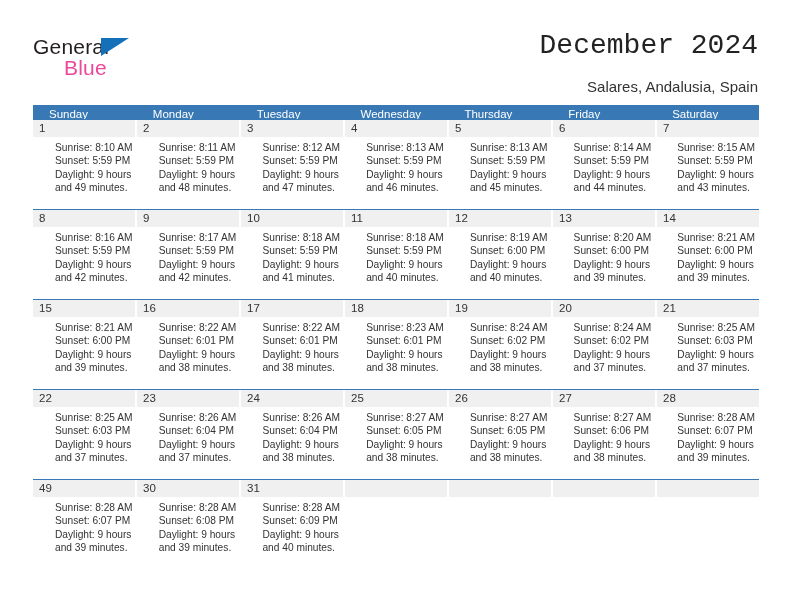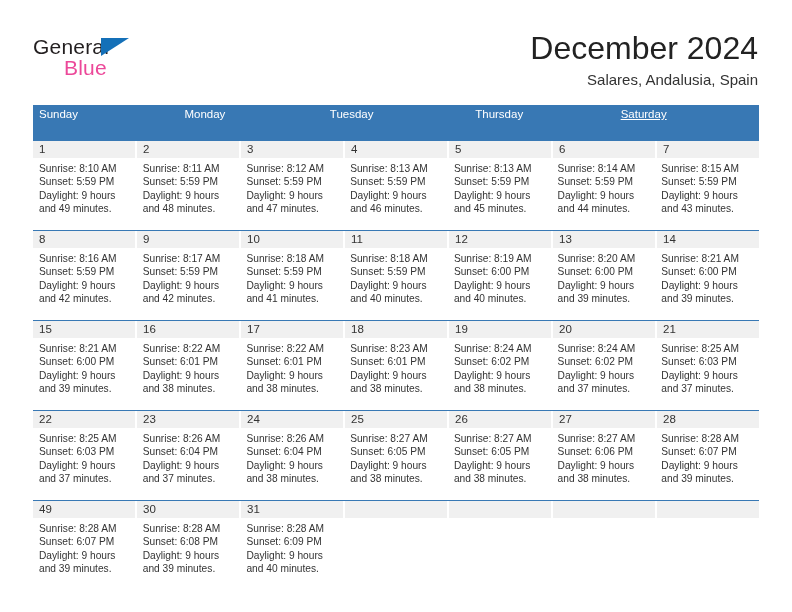--- a/index.html
+++ b/index.html
@@ -65,28 +65,29 @@
     line-height: 1;
   }
 
   .title-block {
     position: absolute;
     right: 34px;
     top: 30px;
     text-align: right;
   }
   .cal-title {
-    font-size: 32px;
+    font-size: 28px;
     font-weight: normal;
     color: #222222;
     line-height: 1.15;
     white-space: nowrap;
+    font-family: Liberation Mono, monospace;
   }
   .cal-subtitle {
-    margin-top: 4px;
+    margin-top: 16px;
     font-size: 15px;
     font-weight: normal;
     color: #333333;
     line-height: 1.2;
     white-space: nowrap;
   }
 
   
   .calendar {
     position: absolute;
@@ -97,22 +98,22 @@
   .weekday-row {
     display: flex;
     width: 100%;
   }
   .weekday {
     flex: 1 1 0;
     background: #3878b4;
     color: #ffffff;
     font-size: 11.5px;
     line-height: 19px;
-    height: 35px;
-    padding-left: 6px;
+    height: 14px;
+    padding-left: 16px;
     box-sizing: border-box;
     border-right: 1px solid #3878b4;
     overflow: hidden;
     white-space: nowrap;
   }
   .weekday:last-child { border-right: none; text-decoration: underline; }
 
   .week {
     width: 100%;
     border-top: 1px solid #3878b4;
@@ -136,20 +137,21 @@
     overflow: hidden;
     white-space: nowrap;
   }
   .daynum-cell:last-child { border-right: none; }
 
   .detail-row {
     display: flex;
     width: 100%;
     background: #ffffff;
     height: 72px;
+    margin-left: 16px;
   }
   .detail-cell {
     flex: 1 1 0;
     padding: 4px 6px 0 6px;
     box-sizing: border-box;
     font-size: 10.2px;
     line-height: 13.3px;
     color: #333333;
     overflow: hidden;
   }
@@ -178,21 +180,23 @@
     </div>
 
   </div>
 
   <div class="calendar">
 
     <div class="weekday-row">
       <div class="weekday">Sunday</div>
       <div class="weekday">Monday</div>
       <div class="weekday">Tuesday</div>
+      <div class="weekday">Wednesday</div>
       <div class="weekday">Thursday</div>
+      <div class="weekday">Friday</div>
       <div class="weekday">Saturday</div>
     </div>
 
     <div class="week">
       <div class="daynum-row">
         <div class="daynum-cell">1</div>
         <div class="daynum-cell">2</div>
         <div class="daynum-cell">3</div>
         <div class="daynum-cell">4</div>
         <div class="daynum-cell">5</div>

